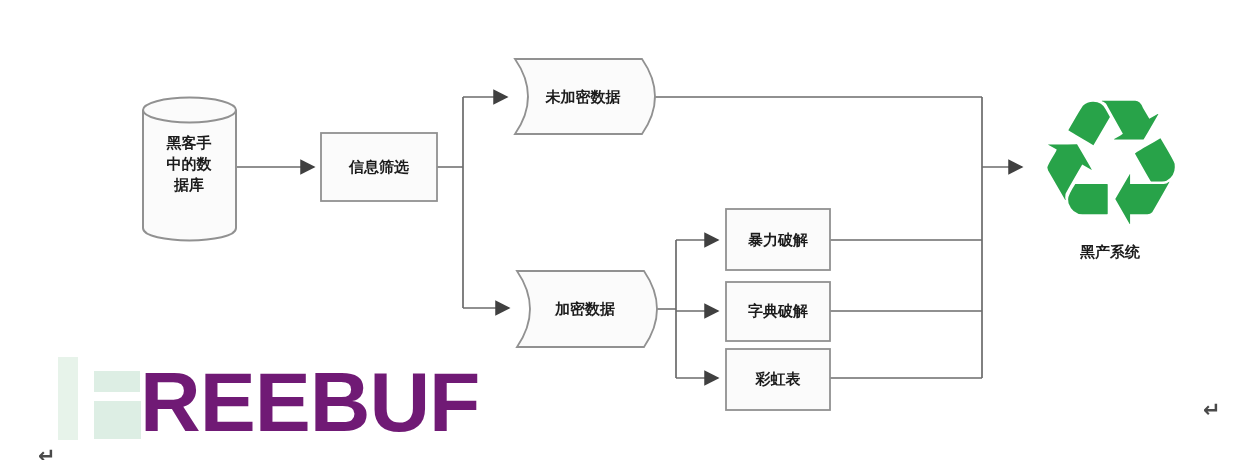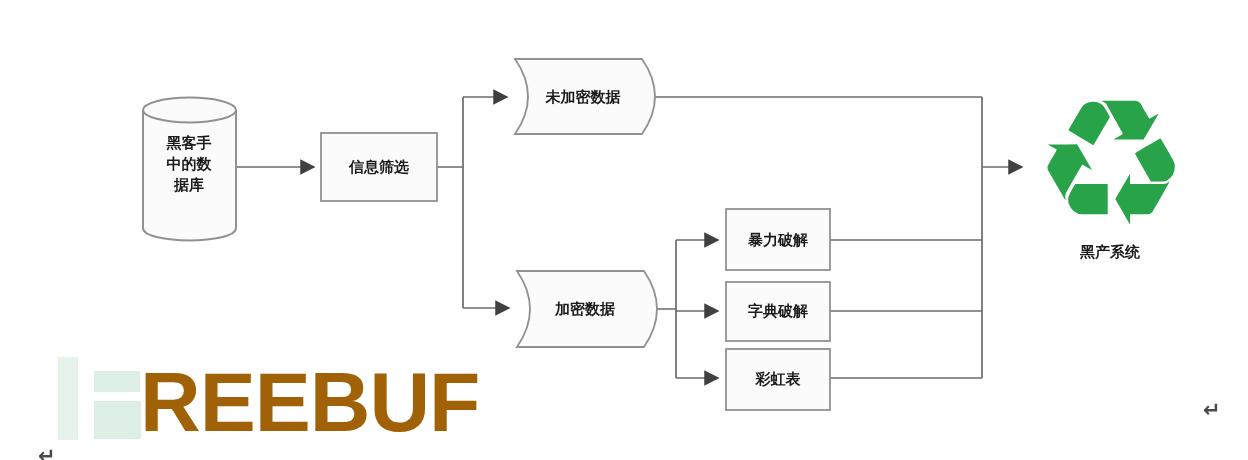--- a/index.html
+++ b/index.html
@@ -18,21 +18,21 @@
   .cyl{stroke-width:2;}
   .conn{stroke:#6b6b6b;stroke-width:1.7;fill:none;}
   
   .watermark{position:absolute;left:0;top:0;width:100%;height:100%;}
   .wm-bar{position:absolute;}
   .wm-bar1{left:58px;top:357px;width:20px;height:83px;background:#e7f3ea;}
   .wm-bar2{left:94px;top:371px;width:46px;height:21px;background:#ddeee4;}
   .wm-bar3{left:94px;top:401px;width:47px;height:38px;background:#ddeee4;}
   .wm-text{
     position:absolute;left:140px;top:360px;font-family:"Liberation Sans",sans-serif;
-    font-size:84px;font-weight:bold;line-height:1;color:#a16207;letter-spacing:-1px;
+    font-size:84px;font-weight:bold;line-height:1;color:#701a75;letter-spacing:-1px;
   }
   
   .pmark{position:absolute;color:#4a4a4a;font-size:21px;font-weight:600;line-height:1;}
   .pmark-right{left:1203px;top:400px;}
   .pmark-bottomleft{left:38px;top:446px;}
 </style>
 </head>
 <body>
 
 <div class="stage">

